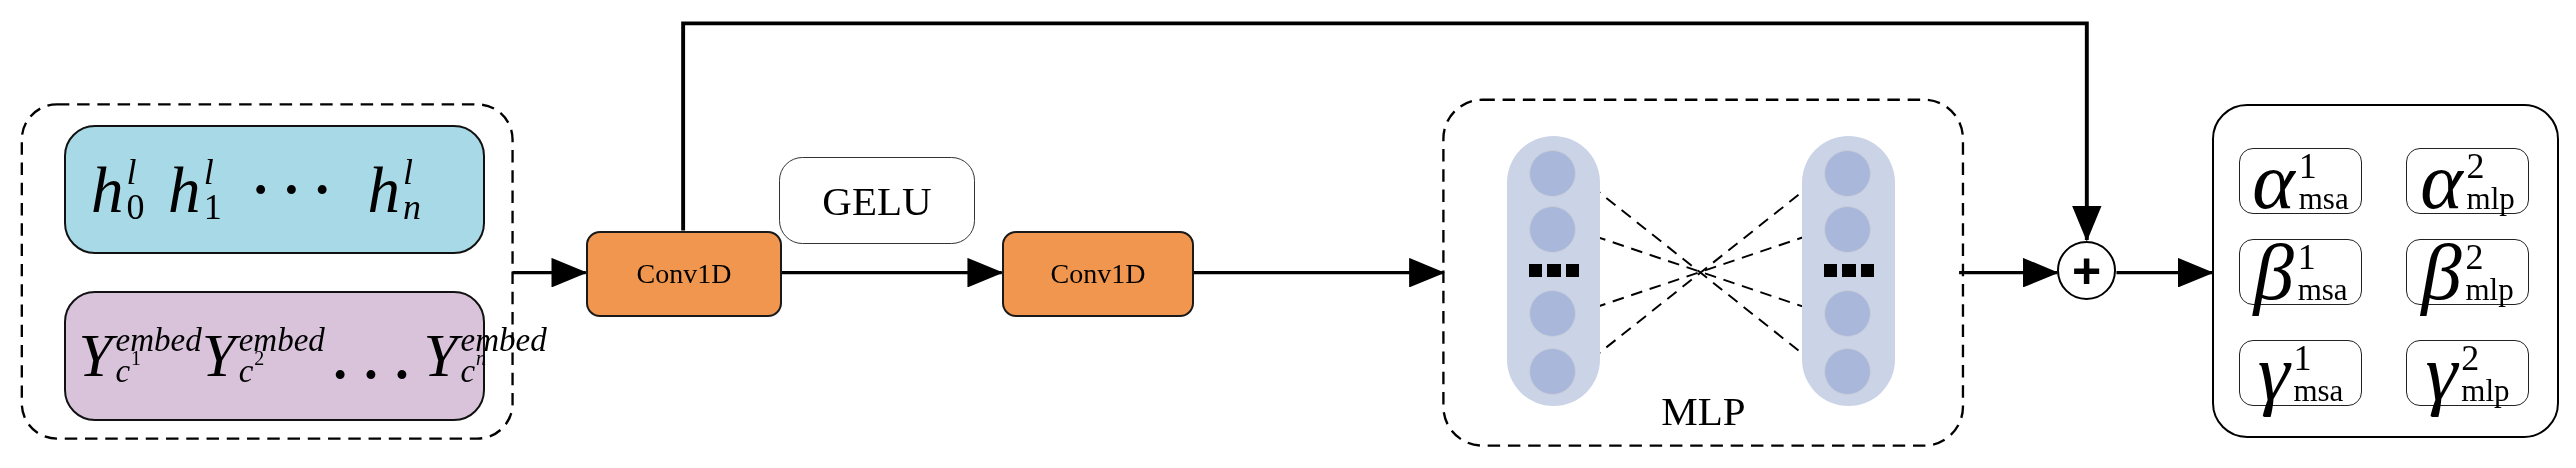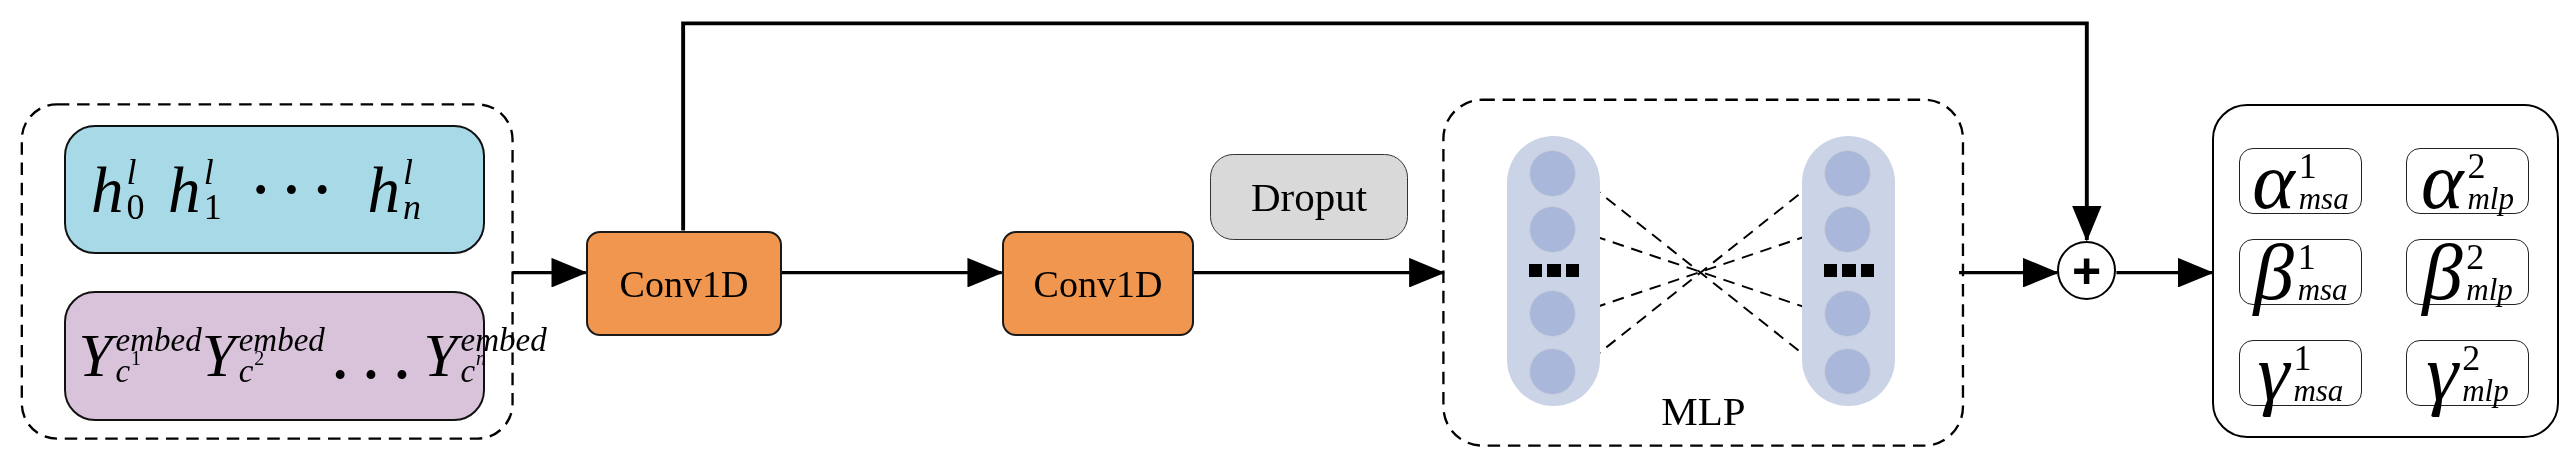--- a/index.html
+++ b/index.html
@@ -10,21 +10,21 @@
   .cbox{display:flex;align-items:center;justify-content:center;}
 
   
   .hidden-box{left:64px;top:125px;width:421px;height:129px;background:#A8D9E7;
               border:2.3px solid #111;border-radius:31px;display:flex;align-items:center;
               justify-content:space-between;padding:0 62px 0 25px;}
   .embed-box{left:64px;top:291px;width:421px;height:130px;background:#D8C3DB;
              border:2.3px solid #111;border-radius:31px;display:flex;align-items:center;
              justify-content:space-between;padding:0 17px 0 12.5px;}
   .conv{background:#F0964E;border:2.3px solid #1a1a1a;border-radius:14px;
-        width:196px;height:105px;font-size:38px;}
+        width:196px;height:86px;font-size:28px;}
   .conv1{left:586px;top:231px;}
   .conv2{left:1002px;top:231px;width:192px;}
   .gelu{left:779px;top:157px;width:196px;height:87px;background:#fff;
         border:1.9px solid #333;border-radius:23.4px;font-size:41px;}
   .droput{left:1210px;top:154px;width:198px;height:86px;background:#D9D9D9;
           border:1.9px solid #333;border-radius:23.4px;font-size:41px;}
 
   
   .pill{width:93px;height:270px;background:#CBD3E7;border-radius:47px;}
   .pill-left{left:1507px;top:136px;}
@@ -61,21 +61,21 @@
   .ytok .csub{display:inline-flex;font-size:33px;line-height:0.95;font-style:italic;}
   .ytok .csup{font-size:20px;font-style:normal;transform:translateY(-7.8px);margin-left:0.8px;line-height:1;}
   .ytok .csup.it{font-style:italic;}
   .inline-dots{font-size:55px;font-weight:bold;letter-spacing:12.5px;line-height:0;text-indent:6.2px;}
   .embed-box .inline-dots{transform:translateY(18.7px);}
 
   .gtok{display:inline-flex;align-items:center;}
   .gtok .gbase{font-size:81px;font-style:italic;line-height:0;}
   .gtok .gscr{display:inline-flex;flex-direction:column;margin-left:3.9px;}
   .gtok .gsup{font-size:36px;line-height:1;font-style:normal;}
-  .gtok .gsub{font-size:31px;line-height:1;font-style:italic;margin-top:-1.6px;}
+  .gtok .gsub{font-size:31px;line-height:1;margin-top:-1.6px;}
 </style>
 </head>
 <body>
 
 <div id="canvas">
 
   <svg id="wires" viewBox="0 0 3307 602">
     <defs>
       <marker id="ah" markerUnits="userSpaceOnUse" markerWidth="46" markerHeight="38" refX="44" refY="19" orient="auto">
         <path d="M0,0 L46,19 L0,38 Z" fill="#000"></path>
@@ -152,22 +152,22 @@
           <span class="s-sup">embed</span>
           <span class="csub">
             <span>c</span>
             <span class="csup it">n</span>
           </span>
         </span>
     </span>
   </div>
 
   <div class="abs cbox conv conv1">Conv1D</div>
+  <div class="abs cbox gelu">GELU</div>
   <div class="abs cbox conv conv2">Conv1D</div>
-  <div class="abs cbox droput">Droput</div>
 
   <div class="abs pill pill-left">
     <span class="neuron n1"></span>
     <span class="neuron n2"></span>
     <span class="sq-dots">
         <span></span>
         <span></span>
         <span></span>
       </span>
     <span class="neuron n3"></span>

